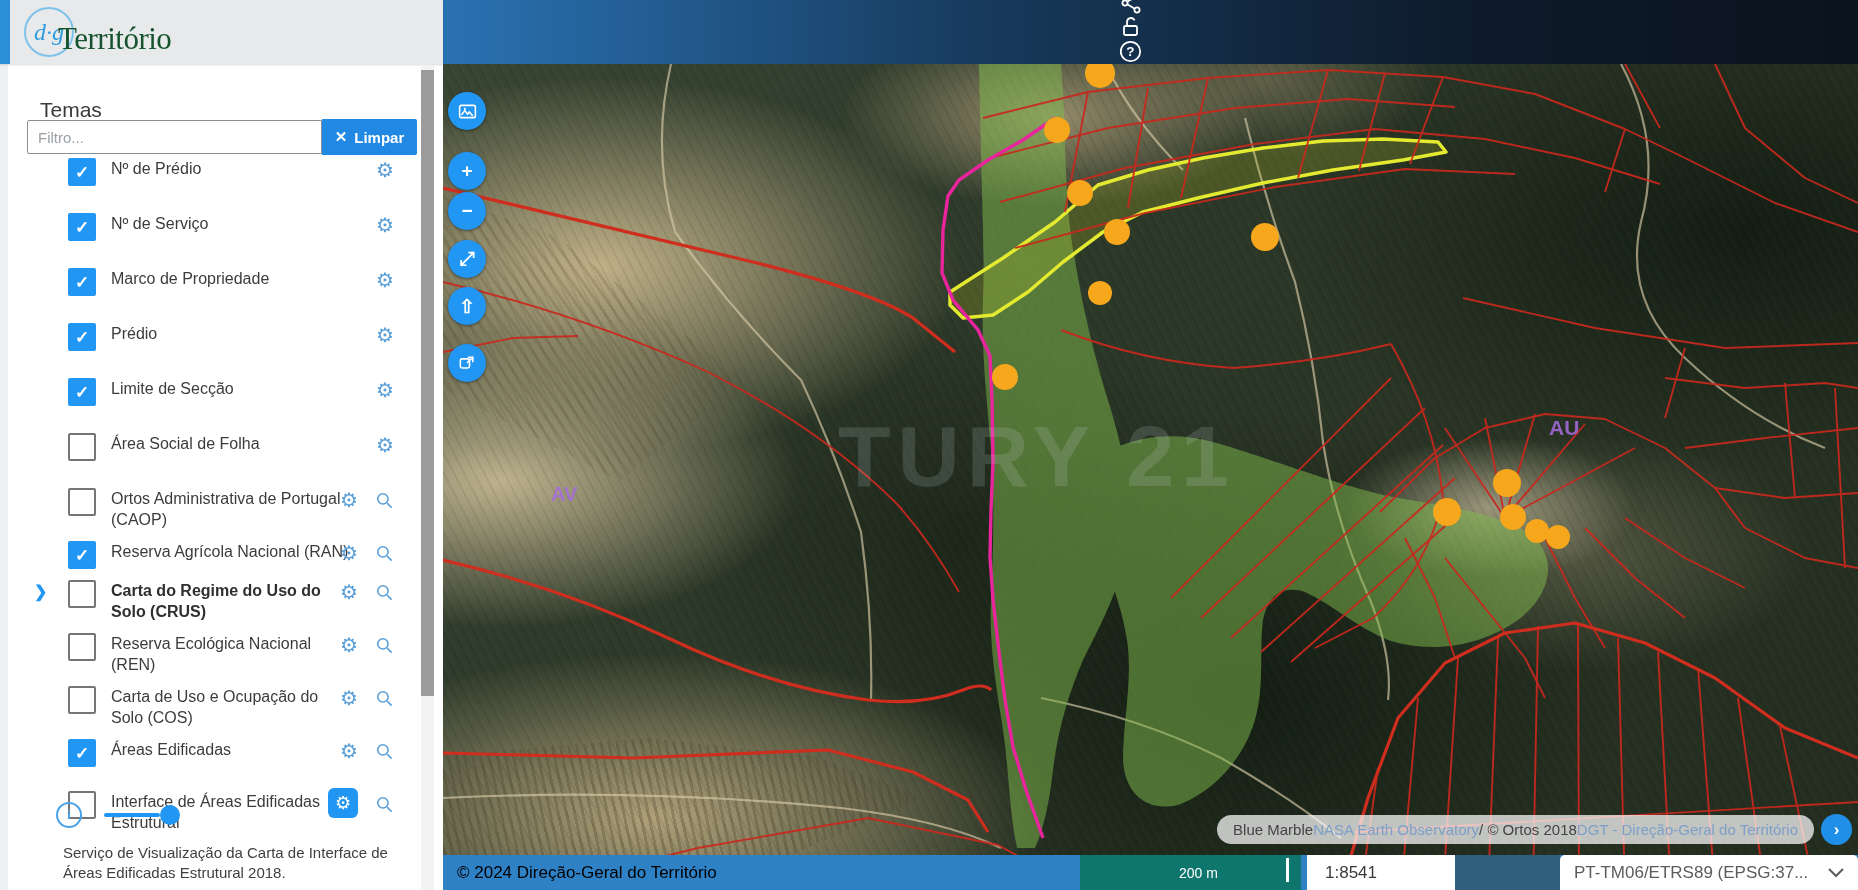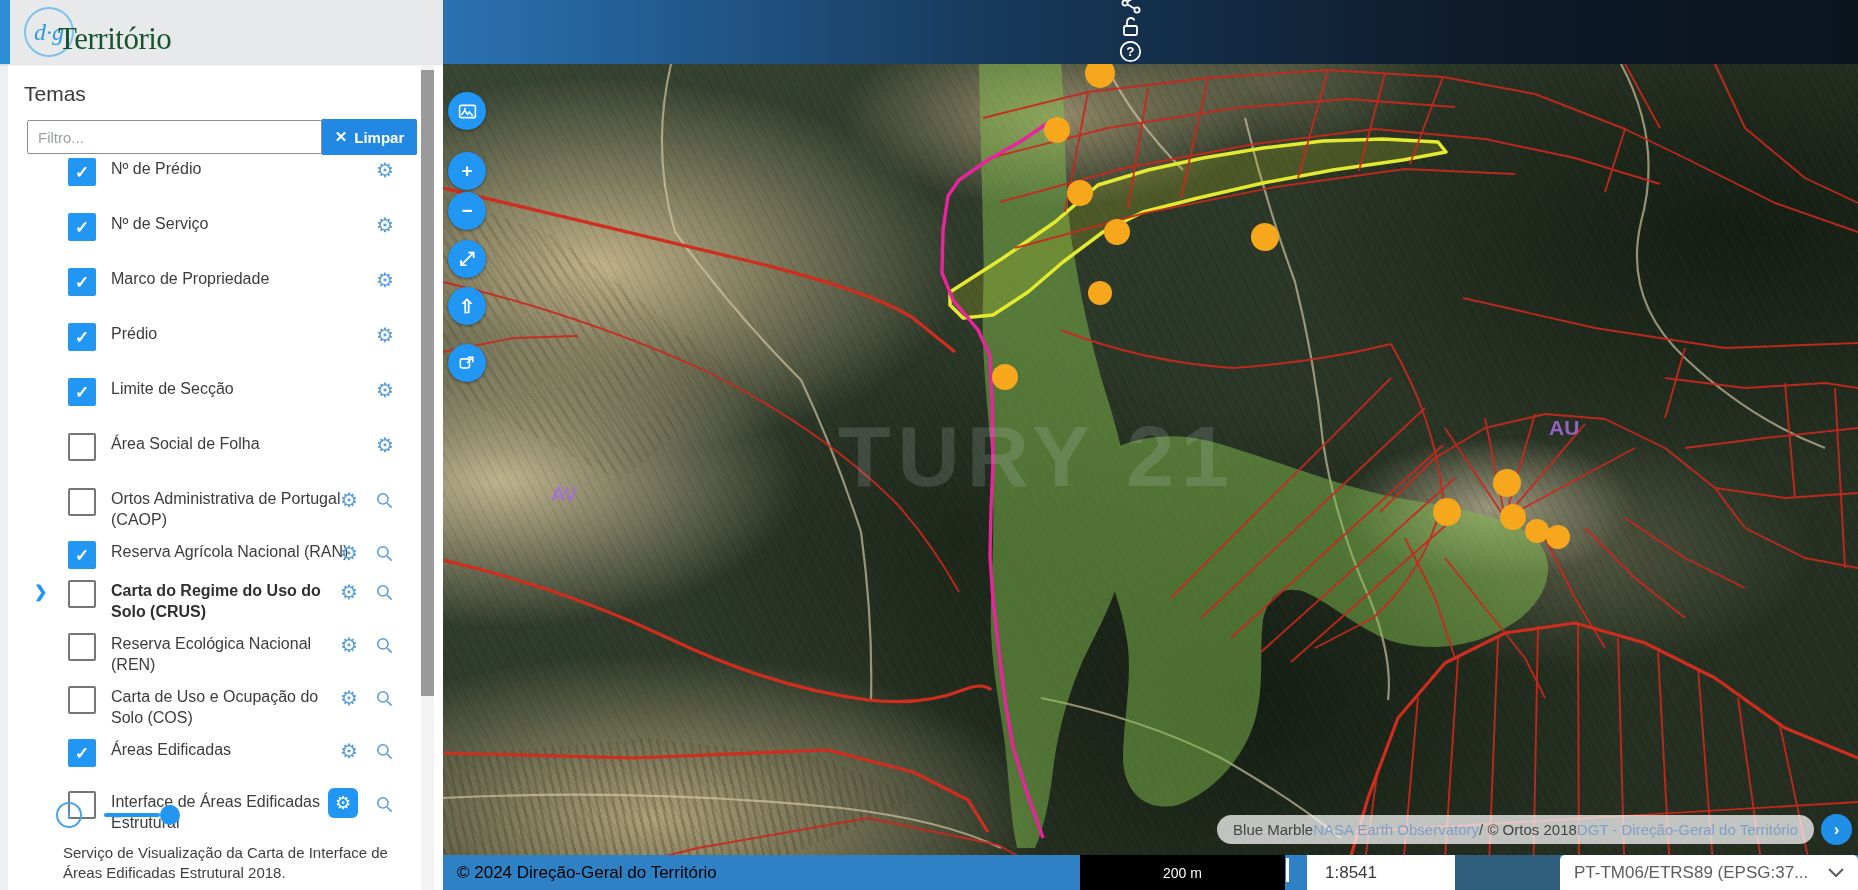--- a/index.html
+++ b/index.html
@@ -12,21 +12,21 @@
   .sidebar::before{content:"";position:absolute;left:0;top:64px;bottom:0;width:8px;background:#eef0f2;}
   .header{position:absolute;left:0;top:0;width:443px;height:64px;background:#e7e9eb;
           display:flex;align-items:center;box-shadow:0 1px 2px rgba(0,0,0,.15);}
   .accent-strip{position:absolute;left:0;top:0;width:10px;height:64px;background:#2b8fd8;}
   .logo{display:flex;align-items:flex-end;margin-left:24px;}
   .logo-circle{width:46px;height:46px;border:2px solid #7ec2ea;border-radius:50%;color:#2e9be0;
           font:italic 24px "Liberation Serif",serif;display:flex;align-items:center;justify-content:center;
           background:transparent;position:relative;z-index:1;}
   .logo-name{font-family:"Liberation Serif",serif;font-size:31px;color:#14532d;margin-left:-16px;
           letter-spacing:-.5px;position:relative;z-index:2;}
-  .sb-title{position:absolute;left:24px;top:82px;margin:0;font-size:21px;font-weight:500;color:#3a3a3a;}
+  .sb-title{position:absolute;left:24px;top:82px;margin:16px;font-size:21px;font-weight:500;color:#3a3a3a;}
   .filter-row{position:absolute;left:27px;top:120px;width:390px;height:36px;display:flex;}
   .filter-input{flex:1;height:34px;border:1px solid #8a8f94;border-radius:2px 0 0 2px;padding:0 10px;
           font-size:15px;color:#333;outline:none;box-sizing:border-box;}
   .filter-input::placeholder{color:#9aa0a5;}
   .clear-btn{width:95px;height:36px;margin-top:-1px;background:#2189e4;color:#fff;border:none;border-radius:0 2px 2px 0;
           font-size:15px;font-weight:bold;display:flex;align-items:center;justify-content:center;gap:7px;cursor:pointer;}
   .themes{position:absolute;left:0;top:158px;width:420px;}
   .theme-row{display:flex;align-items:flex-start;padding-left:68px;padding-right:24px;margin-bottom:27px;position:relative;}
   .theme-row:nth-child(n+7){margin-bottom:11px;}
   .theme-row:nth-child(12){margin-bottom:24px;}
@@ -89,22 +89,22 @@
   .attrib{position:absolute;right:44px;bottom:46px;height:29px;background:rgba(255,255,255,.72);border-radius:15px;
     display:flex;align-items:center;padding:0 16px;font-size:15px;color:#444;white-space:nowrap;z-index:6;}
   .attrib a{color:#7d9fca;text-decoration:none;cursor:pointer;}
   .attrib .sep{color:#444;}
   .next-btn{position:absolute;right:6px;bottom:45px;width:31px;height:31px;border-radius:50%;background:#1f8fe8;border:none;
     color:#fff;font-size:17px;font-weight:bold;cursor:pointer;z-index:7;display:flex;align-items:center;justify-content:center;}
 
   
   .statusbar{position:absolute;left:443px;bottom:0;width:1415px;height:35px;background:#2e81c4;z-index:20;}
   .copyright{position:absolute;left:14px;top:0;line-height:35px;color:#000000;font-size:17px;}
-  .scalebar{position:absolute;left:637px;top:0;width:205px;height:35px;background:#000000;color:#fff;
-    font-size:14px;display:flex;align-items:center;justify-content:center;}
+  .scalebar{position:absolute;left:637px;top:0;width:205px;height:35px;background:#0f766e;color:#fff;
+    font-size:14px;display:flex;align-items:center;justify-content:center;padding-left:16px;}
   .scaletick{position:absolute;left:843px;top:3px;width:3px;height:24px;background:#fff;}
   .scalebox{position:absolute;left:864px;top:0;width:148px;height:35px;background:#fff;color:#3a3a3a;font-size:17px;
     line-height:35px;padding-left:18px;box-sizing:border-box;cursor:text;}
   .tealfill{position:absolute;left:1012px;top:0;width:105px;height:35px;background:#305e7d;}
   .projbox{position:absolute;left:1117px;top:0;width:298px;height:35px;background:#fff;border-radius:5px 5px 0 0;
     color:#5c5c5c;font-size:17px;display:flex;align-items:center;padding:0 14px;box-sizing:border-box;cursor:pointer;}
   .projbox span{flex:1;white-space:nowrap;overflow:hidden;}
 </style>
 </head>
 <body>

